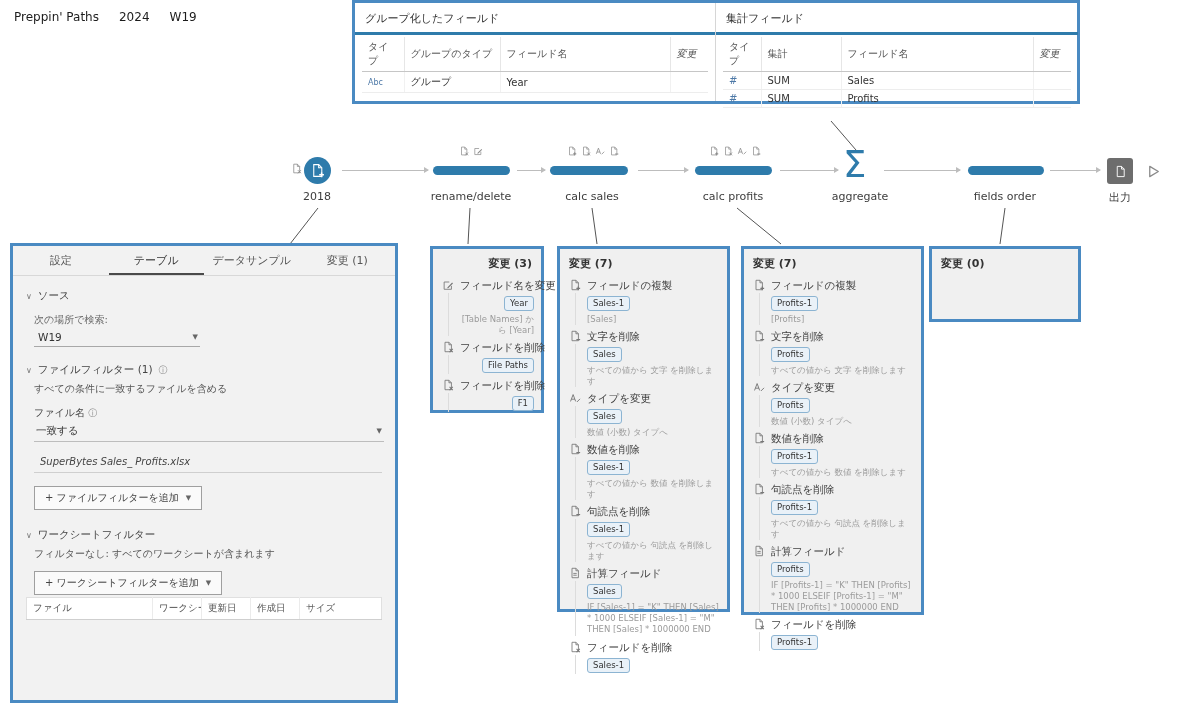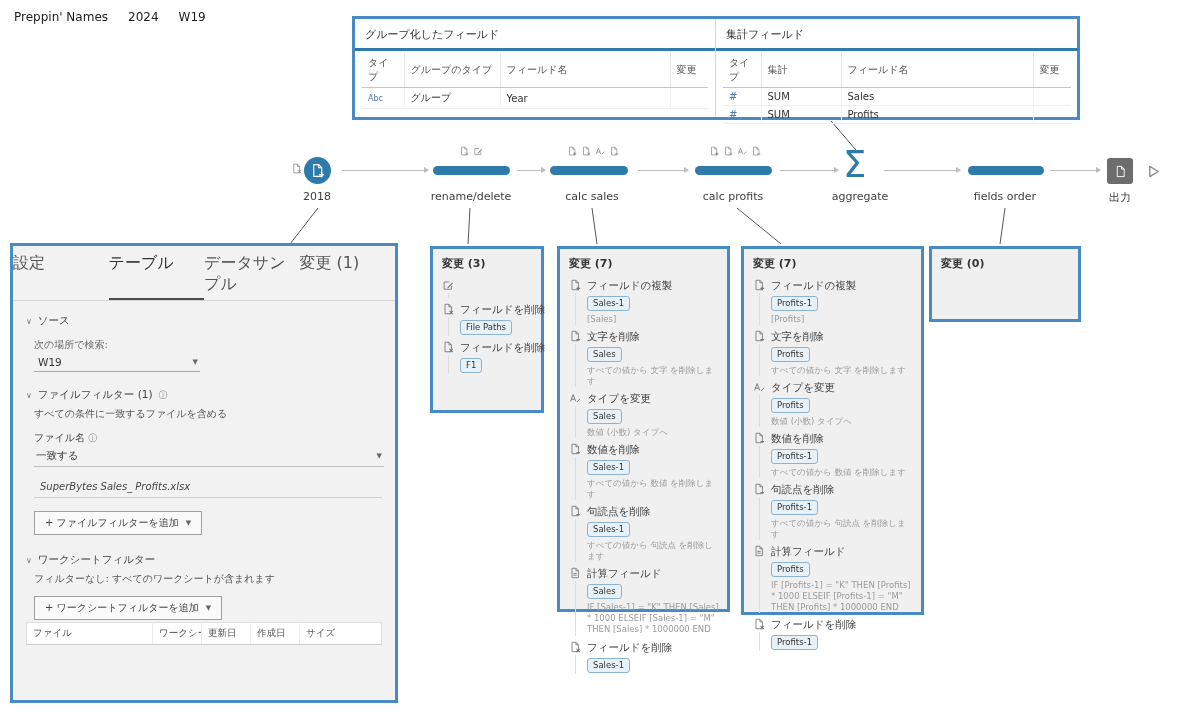--- a/index.html
+++ b/index.html
@@ -8,48 +8,48 @@
     background:#ffffff;color:#333;
     font-family:"DejaVu Sans","Liberation Sans",sans-serif;
     font-size:11px;
   }
   
   #title{position:absolute;left:14px;top:10px;font-size:12px;color:#1c1c1c;}
   #title span{margin-right:20px;}
   
   .panel{position:absolute;box-sizing:border-box;border:3px solid #4a8ac2;background:#f0f0f0;z-index:2;}
   
-  #agg-panel{left:352px;top:16px;width:728px;height:104px;background:#ffffff;}
+  #agg-panel{left:352px;top:0;width:728px;height:104px;background:#ffffff;}
   .agg-sec{position:absolute;top:0;bottom:0;}
   #agg-grouped{left:0;width:360px;}
   #agg-agg{left:360px;width:362px;border-left:1px solid #d6d6d6;}
   .agg-title{font-size:11px;color:#333;padding:8px 10px 6px;}
   .agg-bar{height:3px;background:#2e7bab;}
   .agg-table{width:calc(100% - 14px);margin:2px 7px 0;border-collapse:collapse;font-size:10px;color:#333;table-layout:fixed;}
   .agg-table th{font-weight:normal;color:#555;text-align:left;padding:3px 6px;border-bottom:1px solid #c6c6c6;border-right:1px solid #e6e6e6;}
   .agg-table td{padding:3px 6px;border-bottom:1px solid #ededed;border-right:1px solid #f1f1f1;}
-  .agg-table th:last-child,.agg-table td:last-child{border-right:none;}
+  .agg-table th:last-child,.agg-table td:last-child{border-right:none;font-style:italic;}
   .type-abc{color:#4e79a7;font-size:8px;}
   .type-num{color:#4e79a7;font-size:10px;}
   
   #connectors{position:absolute;left:0;top:0;z-index:1;pointer-events:none;}
   .pill{position:absolute;height:9px;border-radius:5px;background:#2e7bab;z-index:2;}
   .node-label{position:absolute;top:190px;transform:translateX(-50%);font-size:11px;color:#3d3d3d;white-space:nowrap;z-index:2;}
   .arrow{position:absolute;height:1px;background:#bdbdbd;z-index:1;}
   .arrow::after{content:"";position:absolute;right:-1px;top:-3px;border-left:5px solid #bdbdbd;border-top:3px solid transparent;border-bottom:3px solid transparent;}
   .mi-row{position:absolute;display:flex;gap:4px;color:#8a8a8a;transform:translateX(-50%);z-index:2;}
   .node-circle{position:absolute;width:27px;height:27px;border-radius:50%;background:#2e7bab;color:#fff;display:flex;align-items:center;justify-content:center;z-index:2;}
   .sigma{position:absolute;font-size:37px;color:#2e7bab;line-height:1;z-index:2;}
   .out-node{position:absolute;width:26px;height:26px;background:#6d6d6d;border-radius:3px;color:#fff;display:flex;align-items:center;justify-content:center;z-index:2;}
   .run-btn{position:absolute;z-index:2;color:#8a8a8a;}
   .solo-mi{position:absolute;color:#8a8a8a;z-index:2;}
   
   #input-panel{left:10px;top:243px;width:388px;height:460px;background:#f2f2f2;font-size:10.5px;}
   .tabs{display:flex;border-bottom:1px solid #d8d8d8;}
-  .tab{flex:1;text-align:left;padding:7px 0 5px;color:#555;font-size:16px;}
+  .tab{flex:1;text-align:center;padding:7px 0 5px;color:#555;font-size:11px;}
   .tab.sel{border-bottom:2px solid #4a4a4a;color:#333;}
   .ip-body{padding:6px 13px 0;}
   .sec-h{display:flex;align-items:center;gap:6px;color:#444;margin:7px 0 5px;}
   .chev{color:#777;font-size:8px;}
   .info{color:#8a8a8a;font-size:9px;}
   .radio-row{display:flex;align-items:center;gap:6px;margin:3px 0 2px 8px;color:#333;}
   .radio{width:11px;height:11px;border:1px solid #808080;border-radius:50%;background:#fff;position:relative;flex:none;box-sizing:border-box;}
   .radio.sel::after{content:"";position:absolute;left:2px;top:2px;width:5px;height:5px;border-radius:50%;background:#444;}
   .small-lbl{color:#666;margin:10px 0 2px 8px;font-size:10px;}
   .dd{margin-left:8px;width:160px;border-bottom:1px solid #a8a8a8;display:flex;justify-content:space-between;align-items:center;padding:2px 2px 3px 4px;color:#333;}
@@ -58,21 +58,21 @@
   .chk-row{display:flex;gap:6px;align-items:center;margin:12px 0 2px 8px;color:#333;}
   .chk{width:10px;height:10px;border:1px solid #8a8a8a;background:#fff;flex:none;}
   .note{color:#555;font-size:10px;margin:2px 0 4px 8px;}
   .val-row{margin:12px 0 0 8px;border-bottom:1px solid #cfcfcf;padding:2px 0 5px 6px;color:#444;font-size:10px;font-style:italic;}
   .btn{display:inline-flex;align-items:center;gap:7px;margin:13px 0 2px 8px;border:1px solid #9f9f9f;background:#fafafa;padding:4px 10px;font-size:10px;color:#444;}
   .tables-h{margin:18px 0 6px;color:#333;}
   .tbl{width:100%;border-collapse:collapse;background:#fff;font-size:9px;color:#333;border:1px solid #e0e0e0;table-layout:fixed;}
   .tbl th{text-align:left;font-weight:normal;color:#555;padding:4px 6px;border-bottom:1px solid #cfcfcf;border-right:1px solid #ebebeb;font-size:9.5px;white-space:nowrap;overflow:hidden;}
   .tbl th:last-child,.tbl td:last-child{border-right:none;}
   
-  #chg-rename{left:430px;top:246px;width:114px;height:167px;}
+  #chg-rename{left:430px;top:246px;width:114px;height:167px;text-align:right;}
   #chg-sales{left:557px;top:246px;width:173px;height:366px;}
   #chg-profits{left:741px;top:246px;width:183px;height:369px;}
   #chg-fields{left:929px;top:246px;width:152px;height:76px;}
   .chg-h{font-size:11px;font-weight:bold;color:#333;padding:7px 9px 6px;}
   .ci{display:flex;padding:2px 7px 3px 8px;}
   .ci-l{width:14px;flex:none;display:flex;flex-direction:column;align-items:center;color:#777;}
   .ci-line{width:1px;background:#dcdcdc;flex:1;margin-top:2px;min-height:5px;}
   .ci-r{flex:1;min-width:0;padding-left:5px;}
   .ci-t{font-size:10.5px;color:#3f3f3f;margin:0 0 3px;white-space:nowrap;}
   .badge{display:inline-block;font-size:8.5px;padding:1px 5px 2px;border:1px solid #8cb4d2;border-radius:3px;background:#e9f1f8;color:#333;margin-bottom:1px;}
@@ -111,21 +111,21 @@
       <use href="#i-page"></use>
       <path d="M5 7.5h4M5 9.6h4" stroke="currentColor" stroke-width="1" fill="none"></path>
     </symbol>
     <symbol id="i-run" viewBox="0 0 14 14">
       <path d="M3.5 2.2l8 4.8-8 4.8z" fill="none" stroke="currentColor" stroke-width="1.2" stroke-linejoin="round"></path>
     </symbol>
   </defs>
 </svg>
 
 <div id="title">
-  <span>Preppin' Names</span><span>2024</span><span>W19</span>
+  <span>Preppin' Paths</span><span>2024</span><span>W19</span>
 </div>
 
 <svg id="connectors" width="1177" height="715">
   <line x1="318" y1="208" x2="290" y2="244" stroke="#555" stroke-width="1"></line>
   <line x1="470" y1="208" x2="468" y2="244" stroke="#555" stroke-width="1"></line>
   <line x1="592" y1="208" x2="597" y2="244" stroke="#555" stroke-width="1"></line>
   <line x1="737" y1="208" x2="781" y2="244" stroke="#555" stroke-width="1"></line>
   <line x1="1005" y1="208" x2="1000" y2="244" stroke="#555" stroke-width="1"></line>
   <line x1="831" y1="121" x2="856" y2="150" stroke="#555" stroke-width="1"></line>
 </svg>
@@ -355,20 +355,25 @@
 
 <div id="chg-rename" class="panel">
   <div class="chg-h">変更 (3)</div>
   <div class="ci">
     <div class="ci-l">
         <svg width="12" height="12" viewBox="0 0 14 14">
           <use href="#i-page-pencil"></use>
         </svg>
         <div class="ci-line"></div>
       </div>
+    <div class="ci-r">
+      <div class="ci-t">フィールド名を変更</div>
+      <div><span class="badge">Year</span></div>
+      <div class="ci-n">[Table Names] から [Year]</div>
+    </div>
   </div>
   <div class="ci">
     <div class="ci-l">
         <svg width="12" height="12" viewBox="0 0 14 14">
           <use href="#i-page-x"></use>
         </svg>
         <div class="ci-line"></div>
       </div>
     <div class="ci-r">
       <div class="ci-t">フィールドを削除</div>

